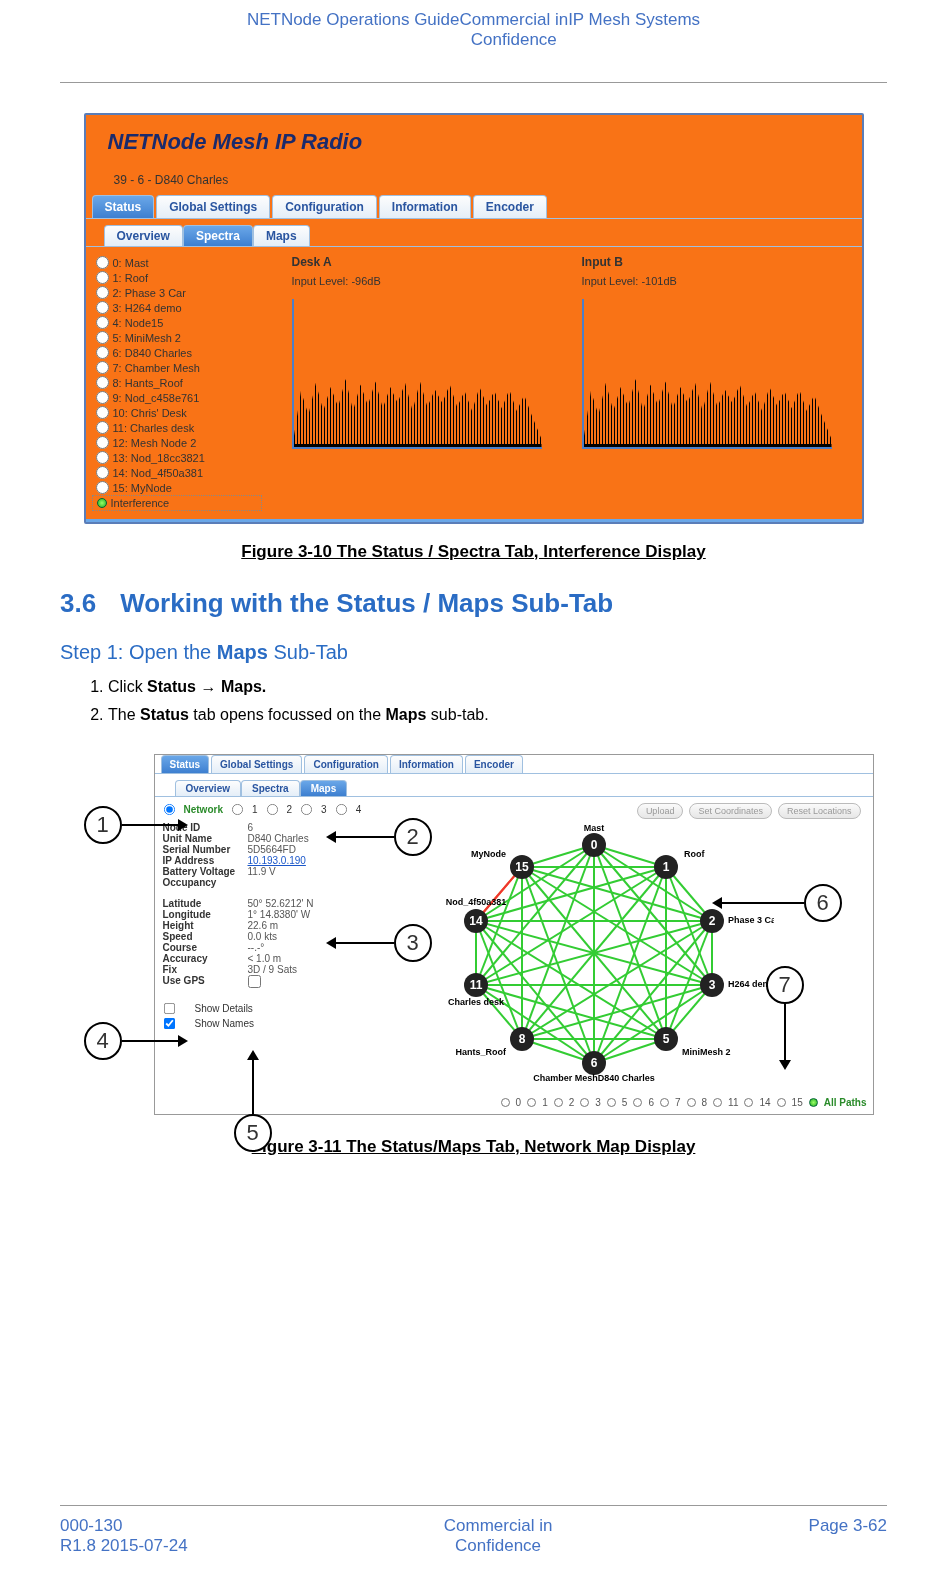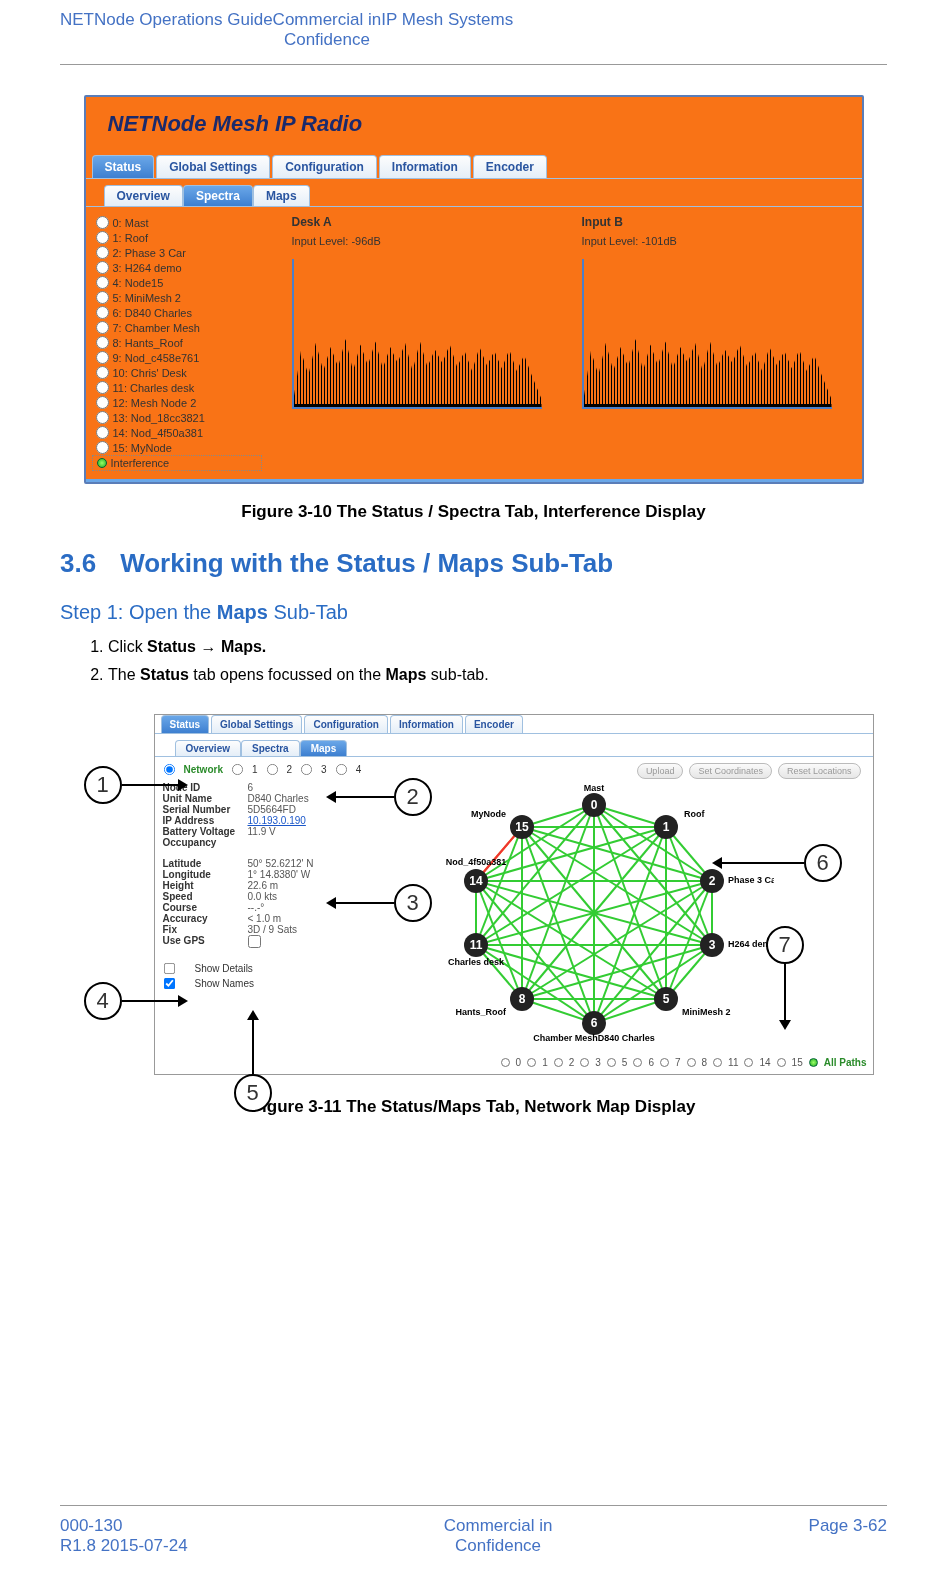--- a/index.html
+++ b/index.html
@@ -8,24 +8,24 @@
     height: 1574px;
     font-family: Verdana, Geneva, sans-serif;
     font-size: 16px;
     color: #333;
     background: #fff;
     position: relative;
     padding: 10px 60px 0 60px;
   }
   .page-header {
     display: flex;
-    justify-content: flex-start;
+    justify-content: center;
     color: #4472C4;
     font-size: 17px;
-    padding-bottom: 14px;
+    padding-bottom: 32px;
     border-bottom: 1px solid #999;
     margin-bottom: 30px;
   }
   .page-header .center { text-align: center; }
   .page-footer {
     position: absolute;
     bottom: 18px;
     left: 60px;
     right: 60px;
     border-top: 1px solid #999;
@@ -153,20 +153,21 @@
       93% 35%, 96% 60%, 100% 90%, 100% 100%, 0% 100%
     );
   }
 
   .fig-caption {
     text-align: center;
     font-weight: bold;
     color: #000;
     font-size: 17px;
     margin-bottom: 26px;
+    text-decoration: underline;
   }
 
   .h-sec {
     display: flex;
     gap: 24px;
     font-size: 26px;
     font-weight: bold;
     color: #2a6cc4;
     margin-bottom: 22px;
   }
@@ -296,20 +297,21 @@
   <div>NETNode Operations Guide</div>
   <div class="center">
     <span>Commercial in</span><br>
     <span>Confidence</span>
   </div>
   <div>IP Mesh Systems</div>
 </div>
 
 <div class="shot1">
   <div class="shot1-title">NETNode Mesh IP Radio</div>
+  <div class="shot1-sub">39 - 6 - D840 Charles</div>
   <div class="main-tabs">
     <div class="tab active">Status</div>
     <div class="tab">Global Settings</div>
     <div class="tab">Configuration</div>
     <div class="tab">Information</div>
     <div class="tab">Encoder</div>
   </div>
   <div class="sub-tabs">
     <div class="tab">Overview</div>
     <div class="tab active">Spectra</div>

